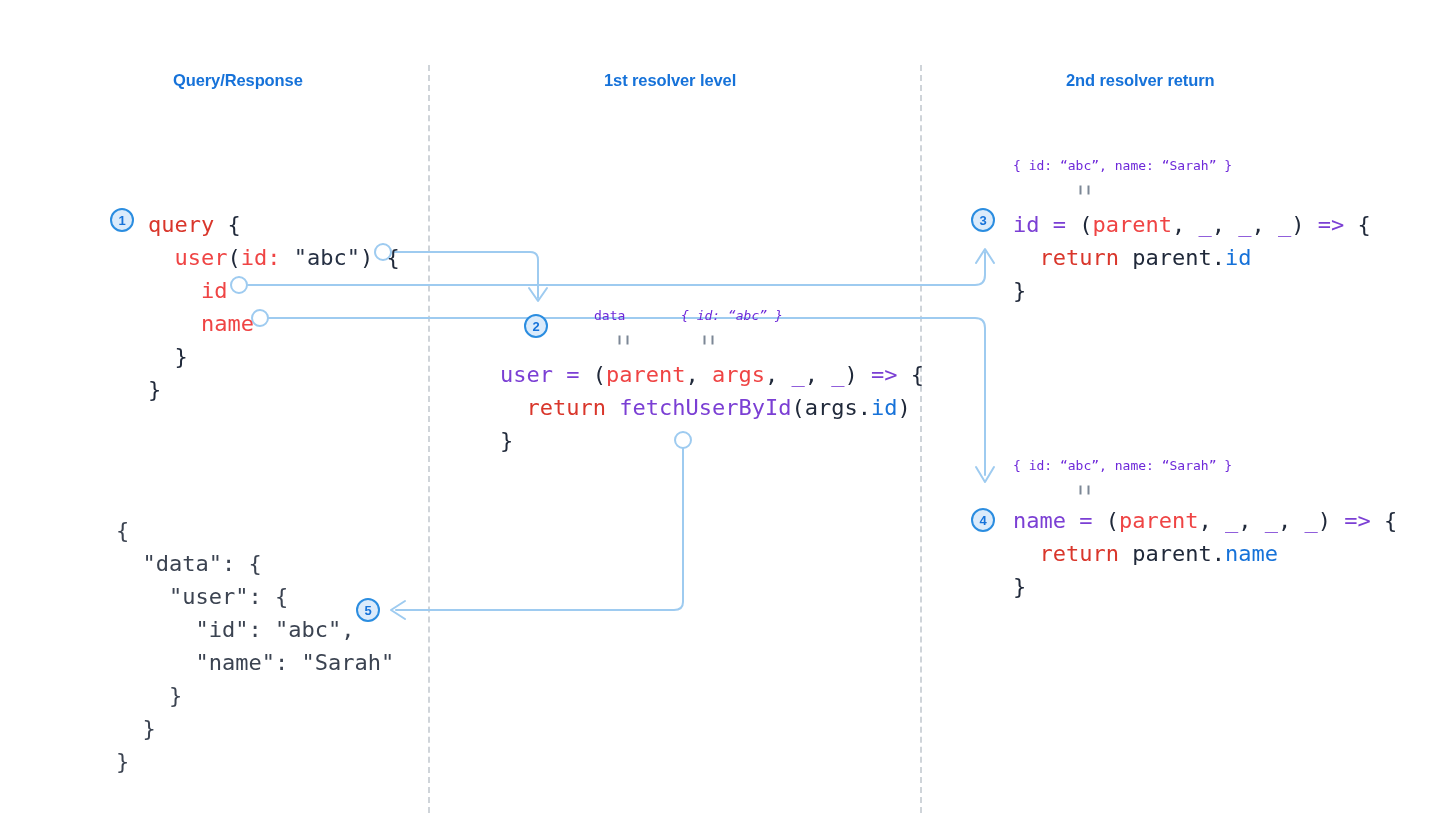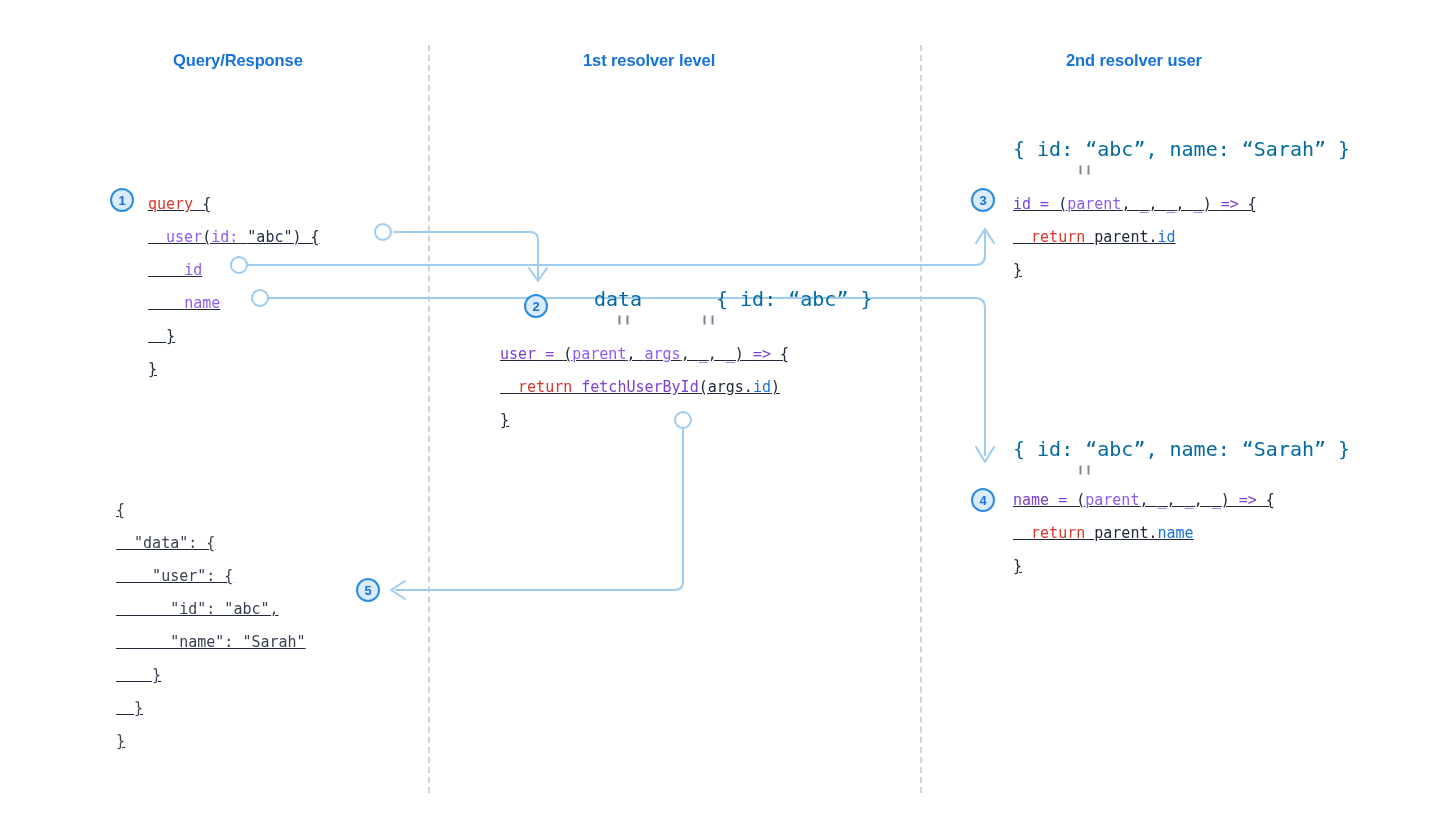--- a/index.html
+++ b/index.html
@@ -1,78 +1,77 @@
 <!DOCTYPE html>
 <html><head>
 <meta charset="utf-8">
 <style>
   html,body{margin:0;padding:0;background:#ffffff;}
   body{
     width:1440px;height:831px;position:relative;overflow:hidden;
     font-family:"Liberation Sans", sans-serif;
     color:#20293a;
   }
-  #diagram-root{position:absolute;inset:0;}
+  #diagram-root{position:absolute;inset:0;margin-top:20px;}
 
   
   .col-header{
     position:absolute;
     font-family:"Liberation Sans", sans-serif;
     font-weight:bold;
     font-size:16.5px;
     color:#1672d9;
     letter-spacing:-0.1px;
     white-space:nowrap;
   }
   #hdr-query{left:173px;top:51px;}
-  #hdr-r1{left:583px;top:51px;}
+  #hdr-r1{left:604px;top:51px;}
   #hdr-r2{left:1066px;top:51px;}
 
   
   .divider{
     position:absolute;top:45px;height:748px;width:0;
     border-left:2px dashed #cfd4d9;
   }
   #divider-1{left:428px;}
   #divider-2{left:920px;}
 
   
   .code{
     position:absolute;
     font-family:"DejaVu Sans Mono", monospace;
-    font-size:15px;
+    font-size:22px;
     line-height:33px;
     white-space:pre;
     color:#20293a;
-    text-decoration:underline;
   }
   .t-keyword{color:#d9362b;}     
-  .t-field{color:#8b5cf6;}       
+  .t-field{color:#ef4444;}       
   .t-string{color:#263043;}      
   .t-punct{color:#20293a;}
   .t-fn{color:#7b3fd4;}          
   .t-prop{color:#1672d9;}        
   .t-plain{color:#3b4351;}
 
   #query-block{left:148px;top:188px;}
   #response-block{left:116px;top:494px;}
   #resolver1-block{left:500px;top:338px;}
   #resolver3-block{left:1013px;top:188px;}
   #resolver4-block{left:1013px;top:484px;}
 
   .valuetext{
     position:absolute;
     font-family:"DejaVu Sans Mono", monospace;
-    font-size:20px;
+    font-size:13px;
     line-height:1;
     white-space:pre;
-    color:#0369a1;
+    color:#6d28d9;
   }
   #val-null{left:594px;top:289px;}
-  #val-idabc{left:716px;top:289px;}
+  #val-idabc{left:681px;top:289px;font-style:italic;}
   #val-parent3{left:1013px;top:139px;}
   #val-parent4{left:1013px;top:439px;}
 
   
   .eqmark{
     position:absolute;
     width:9px;height:2px;
     border-top:2px solid #7c8796;
     border-bottom:2px solid #7c8796;
     height:6px;
@@ -106,21 +105,21 @@
   
   #connectors{position:absolute;left:0;top:0;width:1440px;height:831px;}
 </style>
 </head>
 <body>
 
 <div id="diagram-root">
 
   <div class="col-header" id="hdr-query">Query/Response</div>
   <div class="col-header" id="hdr-r1">1st resolver level</div>
-  <div class="col-header" id="hdr-r2">2nd resolver user</div>
+  <div class="col-header" id="hdr-r2">2nd resolver return</div>
 
   <div class="divider" id="divider-1"></div>
   <div class="divider" id="divider-2"></div>
 
   <svg id="connectors" viewBox="0 0 1440 831">
     <g fill="none" stroke="#9ecbf0" stroke-width="2" stroke-linecap="round" stroke-linejoin="round">
 
       <path d="M394 232 H530 Q538 232 538 240 V260"></path>
       <path d="M538 260 L538 278"></path>
       <path d="M529 268 L538 281 L547 268"></path>

